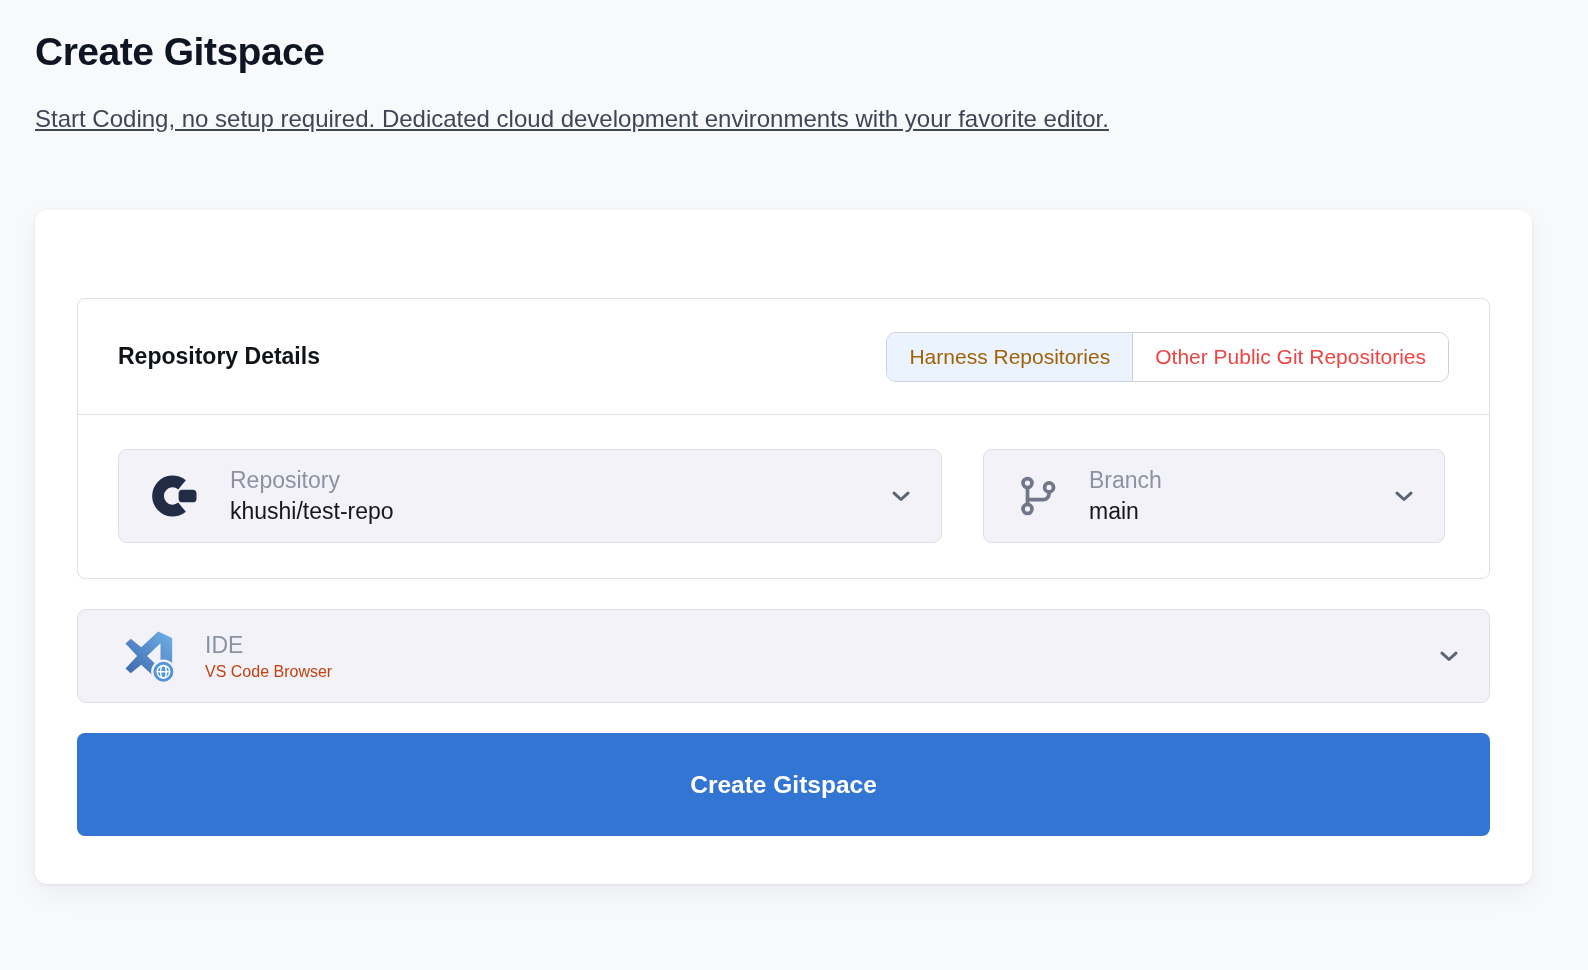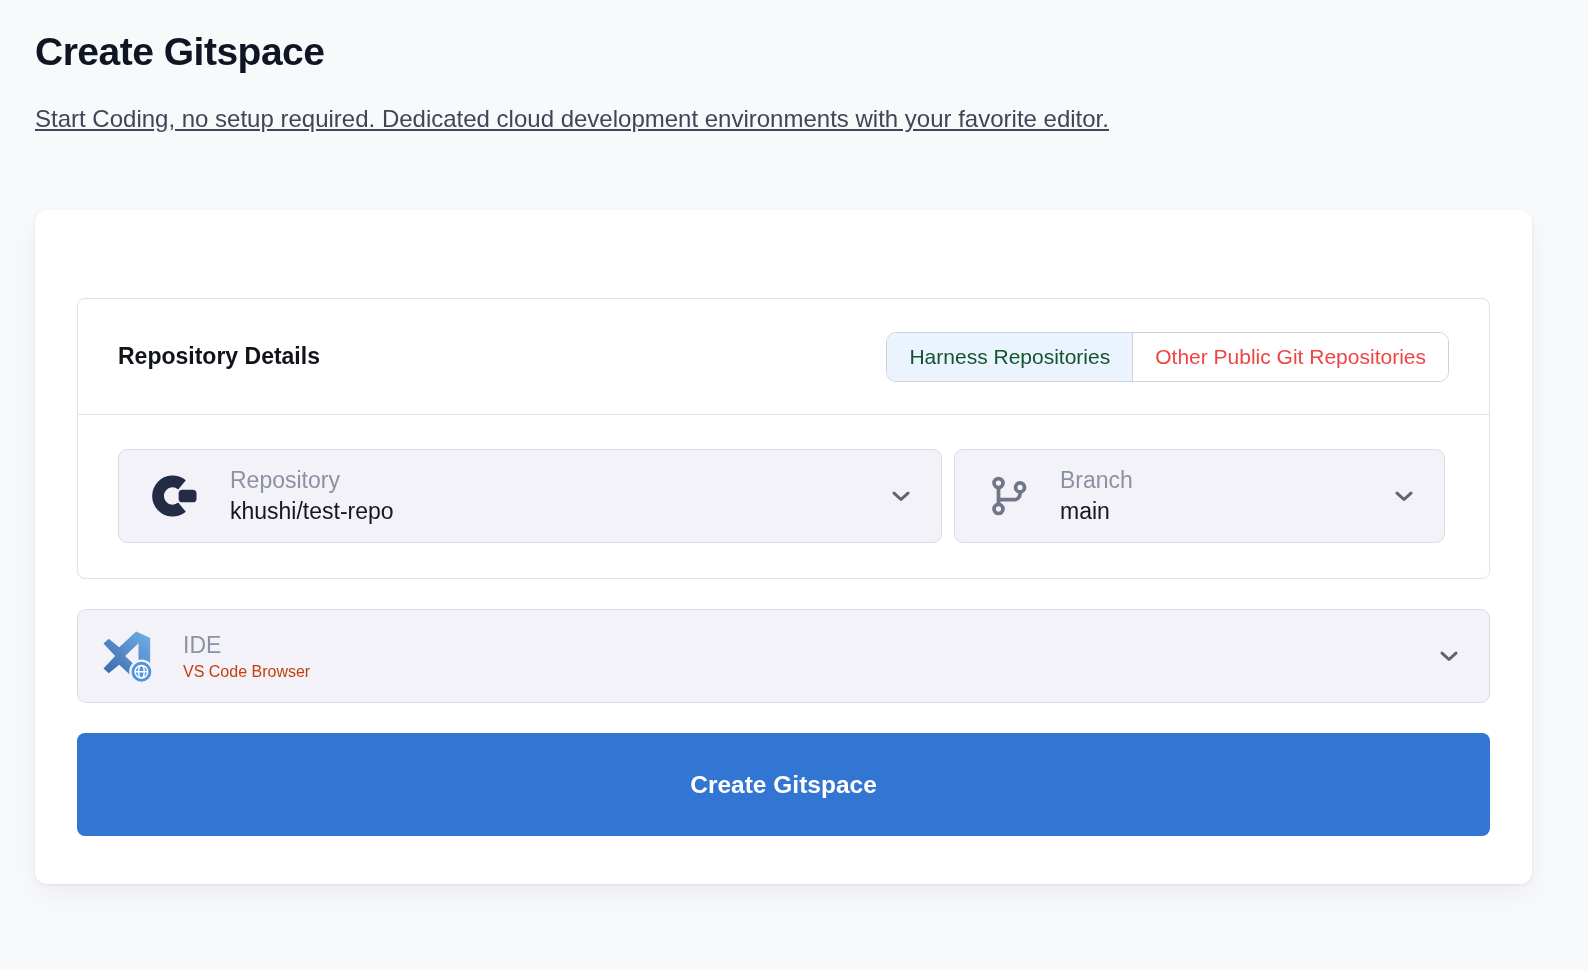--- a/index.html
+++ b/index.html
@@ -63,27 +63,27 @@
   .tab {
     padding: 12px 22px;
     font-size: 21px;
     color: #ef4444;
     cursor: pointer;
     white-space: nowrap;
     background: #ffffff;
   }
   .tab.active {
     background: #eaf3fe;
-    color: #14532d;
+    color: #a16207;
   }
   .tab + .tab { border-left: 1px solid #ccd1dc; }
 
   .repo-fieldset-body {
     display: flex;
-    gap: 12px;
+    gap: 41px;
     padding: 34px 44px 35px 40px;
   }
 
   
   .field {
     display: flex;
     align-items: center;
     height: 94px;
     background: #f2f2f8;
     border: 1px solid #dddde8;
@@ -100,21 +100,21 @@
     align-items: center;
     justify-content: center;
     margin-right: 27px;
   }
   .field-texts { display: flex; flex-direction: column; gap: 4px; flex: 1 1 auto; }
   .field-label { font-size: 23px; color: #8c92a3; }
   .field-value { font-size: 23px; color: #15171c; }
   .field-value-strong { font-size: 16px; color: #c2410c; font-weight: 400; }
   .chevron { flex: 0 0 auto; display: flex; align-items: center; }
 
-  .ide-field { margin-top: 30px; padding-left: 22px; }
+  .ide-field { margin-top: 30px; padding-left: 44px; }
 
   .create-btn {
     display: block;
     width: 100%;
     margin-top: 30px;
     height: 103px;
     border: none;
     border-radius: 8px;
     background: #3375d2;
     color: #ffffff;

